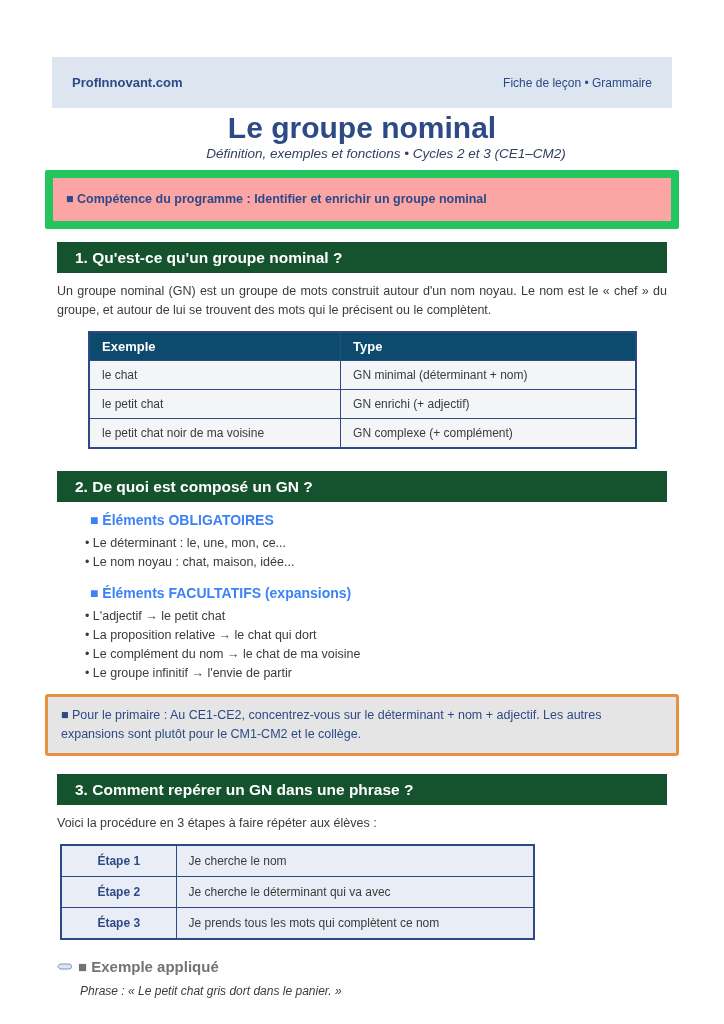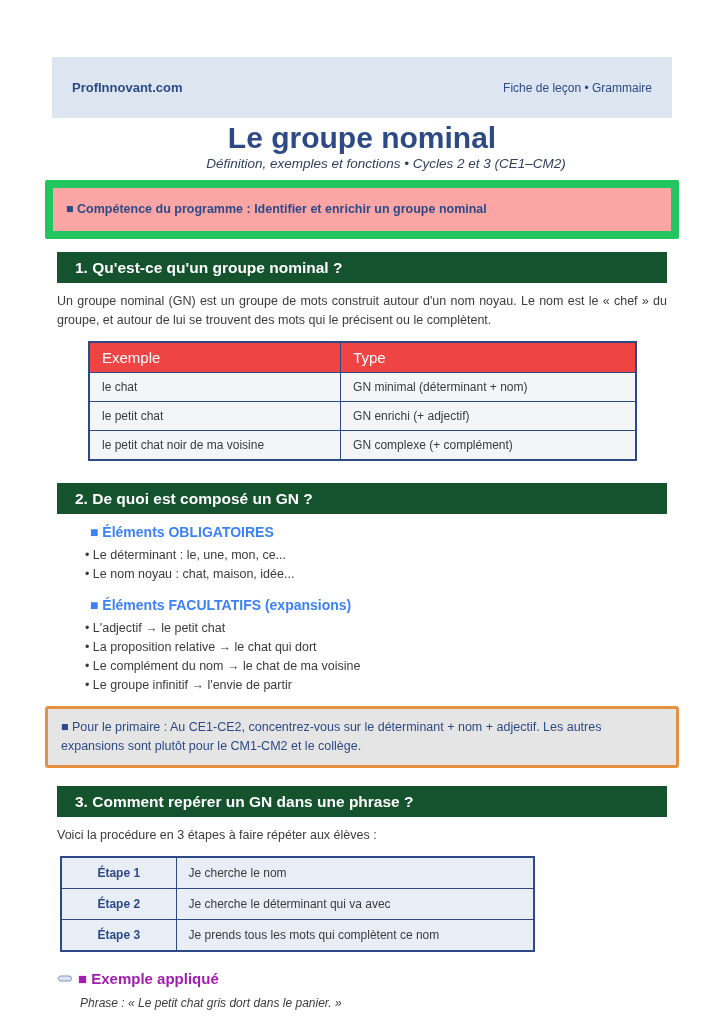--- a/index.html
+++ b/index.html
@@ -9,21 +9,21 @@
     font-family: "Liberation Sans", sans-serif;
     color: #3b3b3b;
     position: relative;
     overflow: hidden;
   }
   .page { width: 724px; height: 1024px; background: #fff; }
 
   
   .band {
     margin: 57px 52px 0 52px;
-    height: 61px;
+    height: 51px;
     background: #dce5f0;
     display: flex; align-items: center; justify-content: space-between;
     padding: 0 20px;
   }
   .band .site { font-weight: bold; font-size: 13px; color: #2d4a86; }
   .band .doctype { font-size: 12px; color: #2d4a86; }
 
   
   .title {
     margin-top: 2px;
@@ -73,23 +73,23 @@
 
   
   table { border-collapse: collapse; }
   .extable {
     margin: 11px 0 0 88px;
     width: 549px;
     border: 2px solid #2d4a86;
     font-size: 12px;
   }
   .extable th {
-    background: #ef4444; color: #fff;
-    text-align: left; font-weight: normal;
-    padding: 6px 12px; font-size: 15px;
+    background: #0c4a6e; color: #fff;
+    text-align: left; font-weight: bold;
+    padding: 6px 12px; font-size: 13px;
     border: 1px solid #2d4a86;
   }
   .extable td {
     background: #f3f5f7;
     border: 1px solid #2d4a86;
     padding: 7px 12px;
     color: #3b3b3b;
   }
   .extable .col-exemple { width: 46%; }
 
@@ -137,21 +137,21 @@
   }
   .steps-table td.step-label {
     width: 115px;
     text-align: center;
     font-weight: bold;
     color: #2d4a86;
   }
 
   .example-heading {
     margin: 18px 57px 0 57px;
-    font-size: 15px; font-weight: bold; color: #a21caf;
+    font-size: 15px; font-weight: bold; color: #737373;
     display: flex; align-items: center; gap: 5px;
     line-height: 18px;
   }
   .pencil { flex: 0 0 auto; display: inline-block; }
   .example-phrase {
     margin: 7px 57px 0 80px;
     font-style: italic;
     font-size: 12px;
     color: #3b3b3b;
     line-height: 16px;

